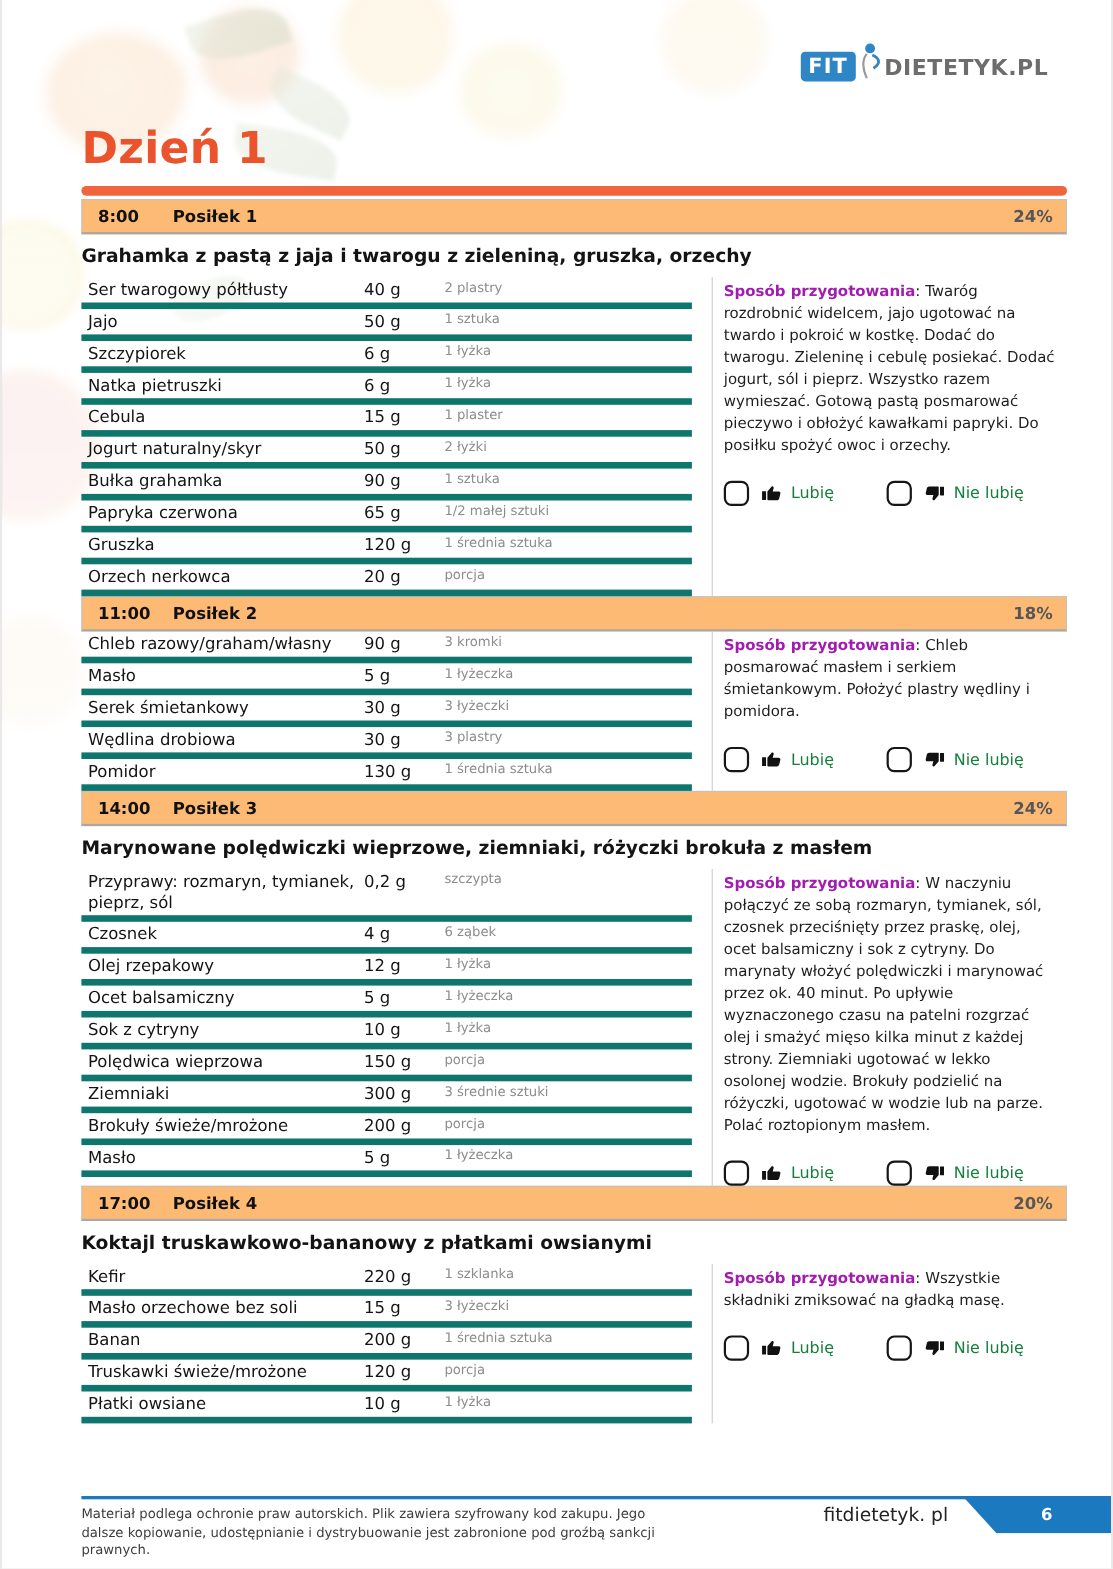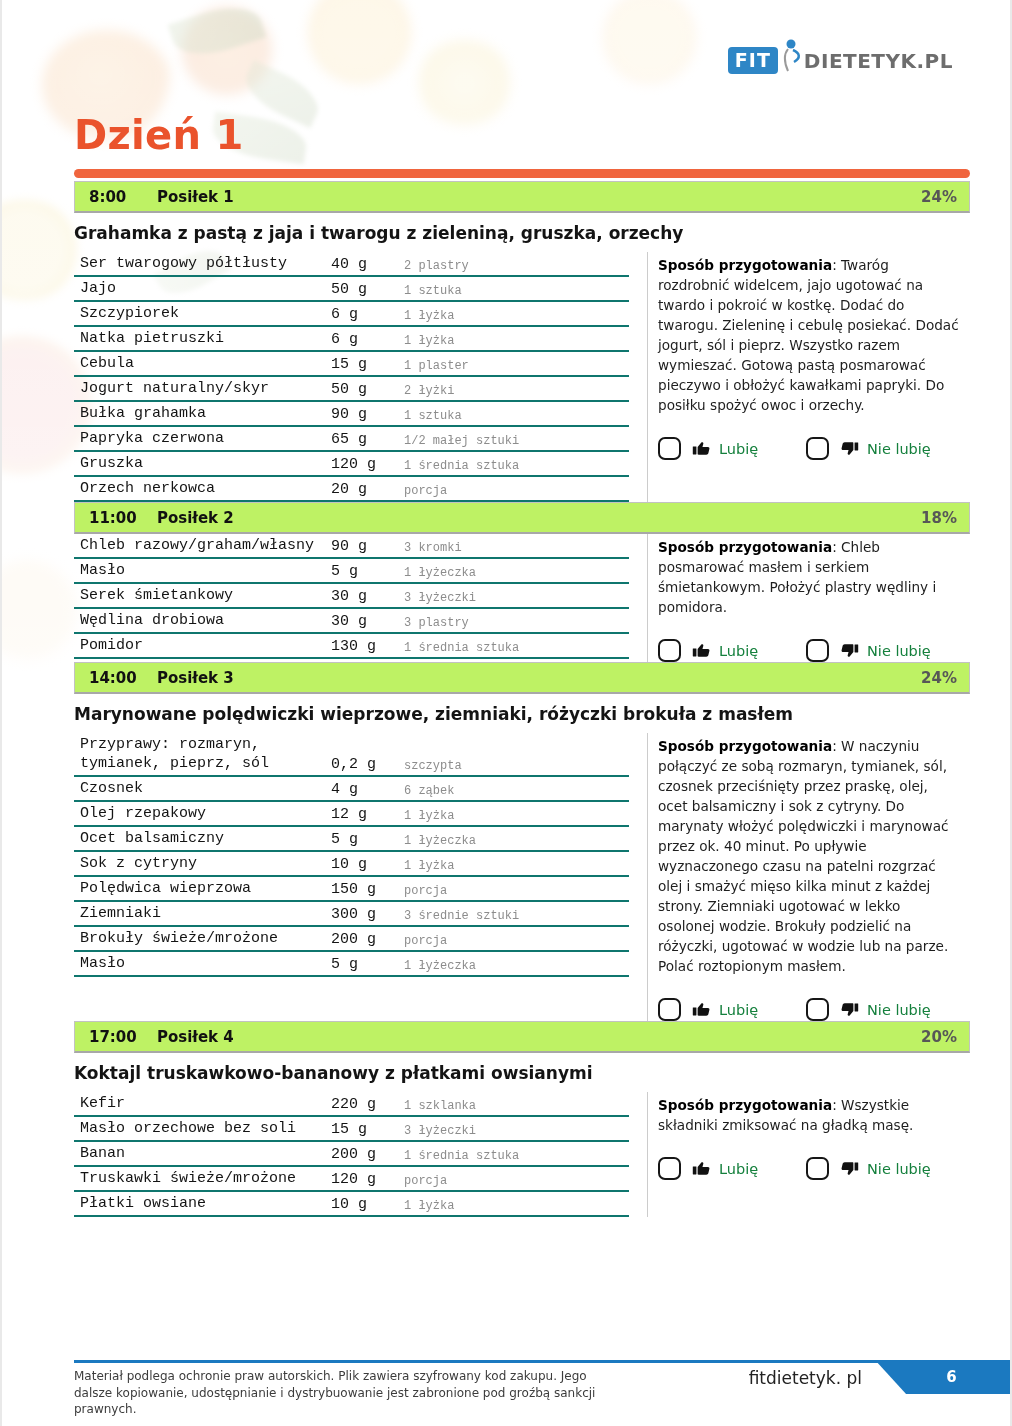--- a/index.html
+++ b/index.html
@@ -41,40 +41,40 @@
 
   
   .content { position: absolute; left: 72px; top: 112px; width: 896px; }
   .day-title { color: #ea532c; font-size: 40px; font-weight: bold; margin-bottom: 11px; letter-spacing: .3px; }
   .day-bar { height: 9px; background: #f0653e; border-radius: 5px; margin-bottom: 3px; }
 
   
   .meal-section { }
   .meal-section:first-child { margin-top: 0; }
   .meal-header {
-    height: 32px; background: #bef264;
+    height: 32px; background: #fdba74;
     border: 1px solid #c2c2c2; border-bottom: 2px solid #a8a8a8;
     display: flex; align-items: center;
     font-size: 15px; font-weight: bold;
   }
   .meal-time { margin-left: 14px; width: 68px; color: #111; }
   .meal-name { color: #111; }
   .meal-percent { margin-left: auto; margin-right: 12px; color: #575757; }
   .dish-title { font-size: 17px; font-weight: bold; color: #141414; margin: 10px 0 9px 0; }
 
   .meal-body { display: flex; align-items: stretch; }
   .ingredients { width: 555px; }
-  .ing-row { display: flex; align-items: flex-end; min-height: 24px; padding: 2px 0 2px 6px; border-bottom: 2px solid #0f766e; font-family: Liberation Mono, monospace; }
+  .ing-row { display: flex; align-items: flex-start; min-height: 24px; padding: 2px 0 2px 6px; border-bottom: 6px solid #0f766e; }
   .ing-name { flex: 1; font-size: 15px; color: #141414; line-height: 19px; padding-right: 8px; }
   .ing-amount { flex: 0 0 73px; font-size: 15px; color: #141414; }
   .ing-measure { flex: 0 0 225px; font-size: 12px; color: #8c8c8c; }
 
   .prep-col { margin-left: 18px; padding-left: 10px; border-left: 1px solid #cccccc; width: 313px; padding-top: 3px; }
   .prep-text { font-size: 13.6px; line-height: 20px; color: #1e1e1e; }
-  .prep-text b { color: #000000; }
+  .prep-text b { color: #a21caf; }
   .like-row { display: flex; margin-top: 22px; }
   .like-group { display: flex; align-items: center; width: 148px; }
   .like-checkbox { width: 23px; height: 23px; border: 2px solid #161616; border-radius: 7px; background: #fff; cursor: pointer; flex: 0 0 auto; }
   .thumb { width: 19px; height: 19px; margin-left: 11px; flex: 0 0 auto; }
   .thumb.down { transform: rotate(180deg); }
   .like-label { font-size: 14.5px; color: #15803d; margin-left: 8px; white-space: nowrap; }
 
   
   .footer-line { position: absolute; left: 72px; right: 0; top: 1360px; height: 3px; background: #1b79c0; }
   .footer-disclaimer { position: absolute; left: 72px; top: 1368px; width: 540px; font-size: 12px; line-height: 16.5px; color: #3c3c3c; }

